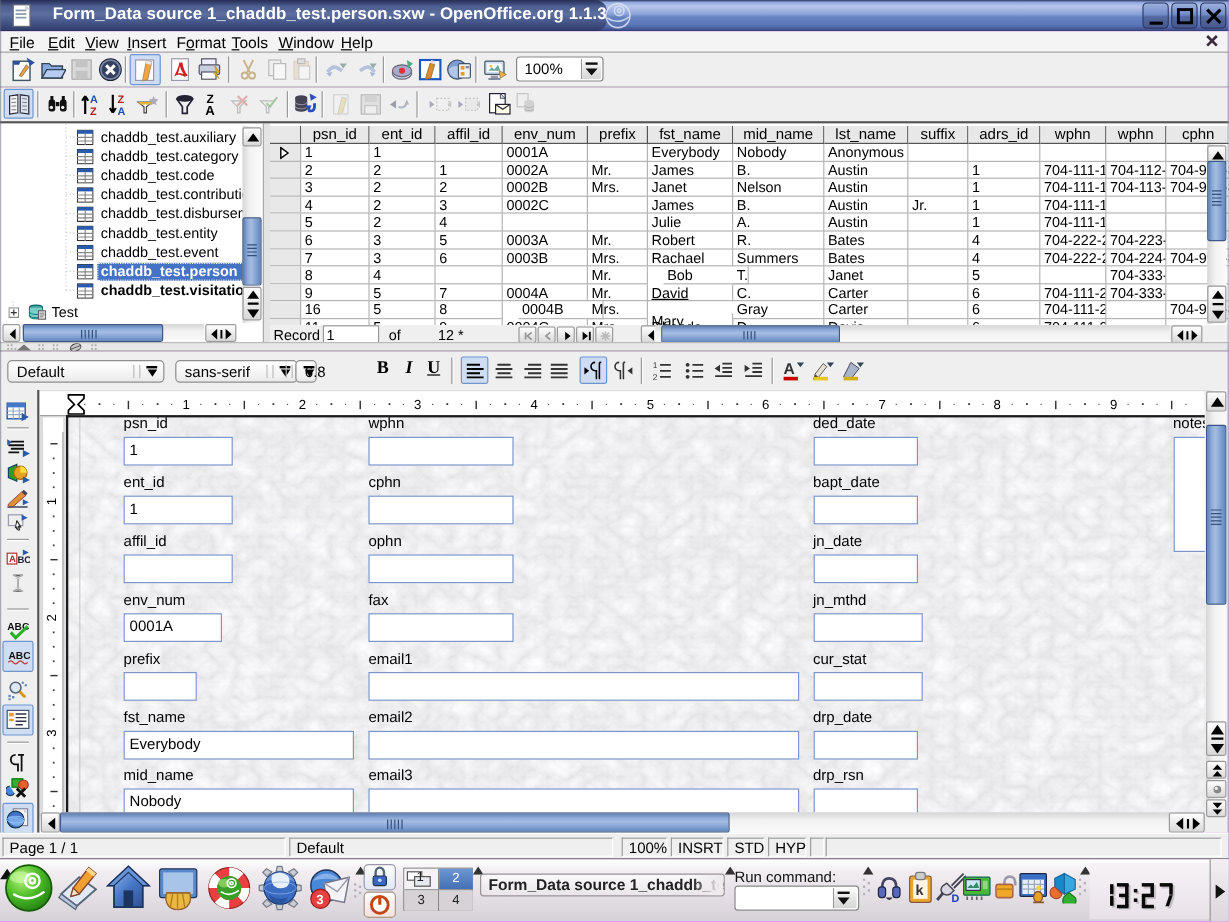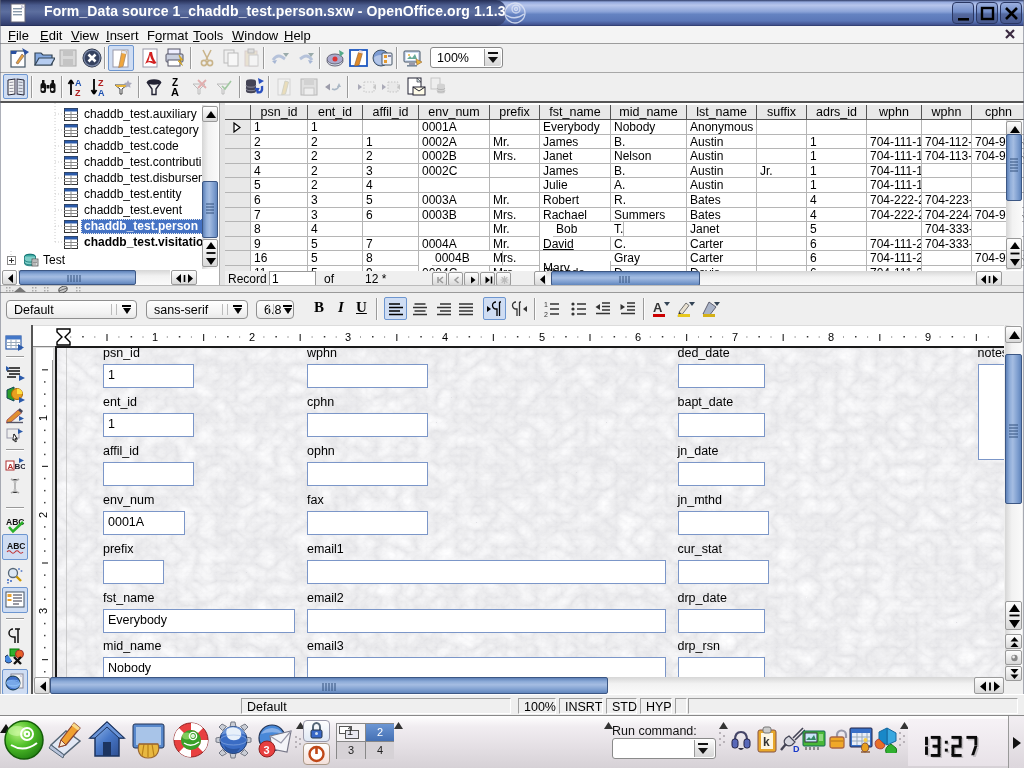--- a/index.html
+++ b/index.html
@@ -769,21 +769,21 @@
           <b></b>
         </span>
       </div>
   <div class="kcombo" style="left:146px;width:102px;">
         <span class="tx">sans-serif</span>
         <span class="kdrop">
           <i></i>
           <b></b>
         </span>
       </div>
-  <div class="kcombo" style="left:256px;width:38px;">
+  <div class="kcombo" style="left:246px;width:18px;">
         <span class="tx">6.8</span>
         <span class="kdrop" style="width:14px;">
           <i style="right:1px;"></i>
           <b style="right:1px;"></b>
         </span>
       </div>
   <div class="fic" style="left:309px;font-size:15px;font-weight:bold;font-family:'Liberation Serif',serif;padding:1px 0 0 5px;">B</div>
   <div class="fic" style="left:331px;font-size:15px;font-weight:bold;font-style:italic;font-family:'Liberation Serif',serif;padding:1px 0 0 7px;">I</div>
   <div class="fic" style="left:351px;font-size:15px;font-weight:bold;text-decoration:underline;font-family:'Liberation Serif',serif;padding:1px 0 0 5px;">U</div>
   <div class="ab sep" style="left:376px;top:5px;"></div>
@@ -1225,20 +1225,21 @@
             <path d="M14 3.5 l0 8" stroke="#000" stroke-width="1.8"></path>
             <path d="M18 2.5 l6 5 -6 5 z" fill="#000"></path>
           </svg></div>
   </div>
 </div>
 
 <div class="ab" style="left:0;top:0;width:1px;height:715px;background:#6a7080;opacity:.55;"></div>
 <div class="ab" style="left:1023px;top:0;width:1px;height:715px;background:#6a7080;opacity:.55;"></div>
 
 <div class="ab" id="statusb">
+  <div class="scell" style="left:2px;width:236px;">Page 1 / 1</div>
   <div class="scell" style="left:241px;width:270px;">Default</div>
   <div class="scell" style="left:518px;width:38px;">100%</div>
   <div class="scell" style="left:559px;width:44px;">INSRT</div>
   <div class="scell" style="left:606px;width:31px;">STD</div>
   <div class="scell" style="left:640px;width:32px;">HYP</div>
   <div class="scell" style="left:675px;width:10px;"></div>
   <div class="scell" style="left:688px;width:330px;"></div>
 </div>
 
 <div class="ab" id="taskbar">
@@ -1367,20 +1368,21 @@
       <div class="ab" style="left:8px;top:6px;width:14px;height:9px;background:#e8e8f0;border:1px solid #555;"></div>
       <div class="ab" style="left:10px;top:1px;font-size:11px;color:#222;">1</div>
     </div>
     <div class="ab" style="left:29px;top:0;width:28px;height:18px;background:linear-gradient(#6c96d4,#4470b4);border-bottom:1px solid #888;color:#fff;font-size:11px;text-align:center;padding-top:2px;">2</div>
     <div class="ab" style="left:0;top:18px;width:29px;height:17px;background:#d6d2d6;border-right:1px solid #888;text-align:center;font-size:11px;color:#222;padding-top:2px;">3</div>
     <div class="ab" style="left:29px;top:18px;width:28px;height:17px;background:#d6d2d6;text-align:center;font-size:11px;color:#222;padding-top:2px;">4</div>
   </div>
   <svg class="ab" style="left:394px;top:6px;" width="9" height="7">
         <path d="M4.5 0 L9 7 L0 7 Z" fill="#333"></path>
       </svg>
+  <div class="ab" id="tkbtn">Form_Data source 1_chaddb_te<div class="ab" style="right:0;top:0;width:26px;height:19px;background:linear-gradient(90deg,rgba(238,234,238,0),#eeeaee 85%);"></div></div>
   <svg class="ab" style="left:604px;top:6px;" width="9" height="7">
         <path d="M4.5 0 L9 7 L0 7 Z" fill="#333"></path>
       </svg>
   <div class="ab" id="runlbl">Run command:</div>
   <div class="ab" id="runbox">
         <div class="cbtn" style="width:20px;border-radius:0 2px 2px 0;"></div>
       </div>
   <svg class="ab" style="left:719px;top:6px;" width="9" height="7">
         <path d="M4.5 0 L9 7 L0 7 Z" fill="#333"></path>
       </svg>

